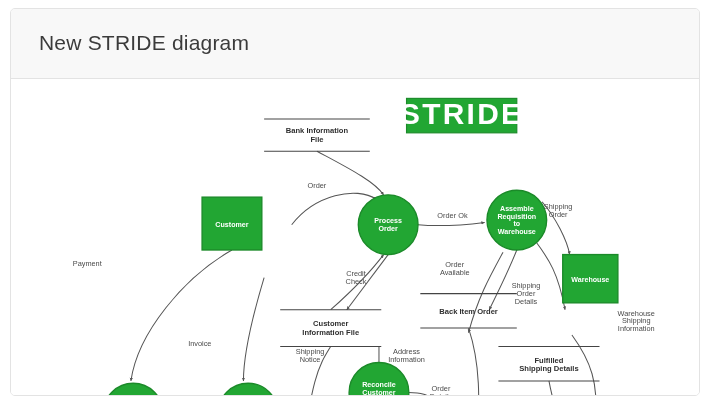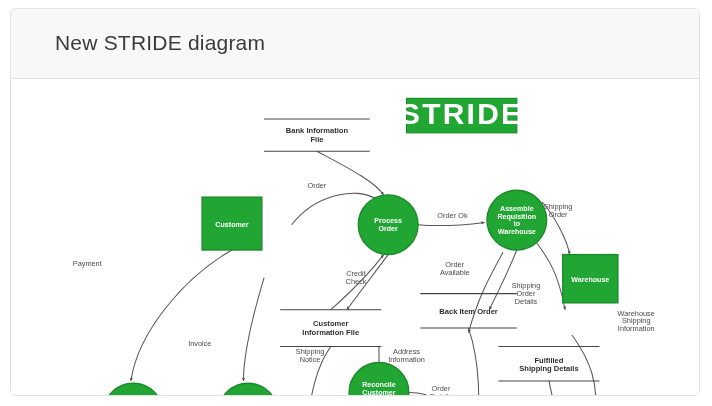--- a/index.html
+++ b/index.html
@@ -23,21 +23,21 @@
   .card-header{
     position:absolute;
     left:0;top:0;
     width:100%;height:70px;
     background:#f8f8f8;
     border-bottom:1px solid #e3e3e3;
     box-sizing:border-box;
   }
   .card-title{
     position:absolute;
-    left:44px;top:22px;
+    left:28px;top:22px;
     font-size:21px;
     color:#3b3b3b;
     letter-spacing:.2px;
     white-space:nowrap;
   }
   .canvas{
     position:absolute;
     left:0;top:71px;
     width:100%;
     height:317px;

